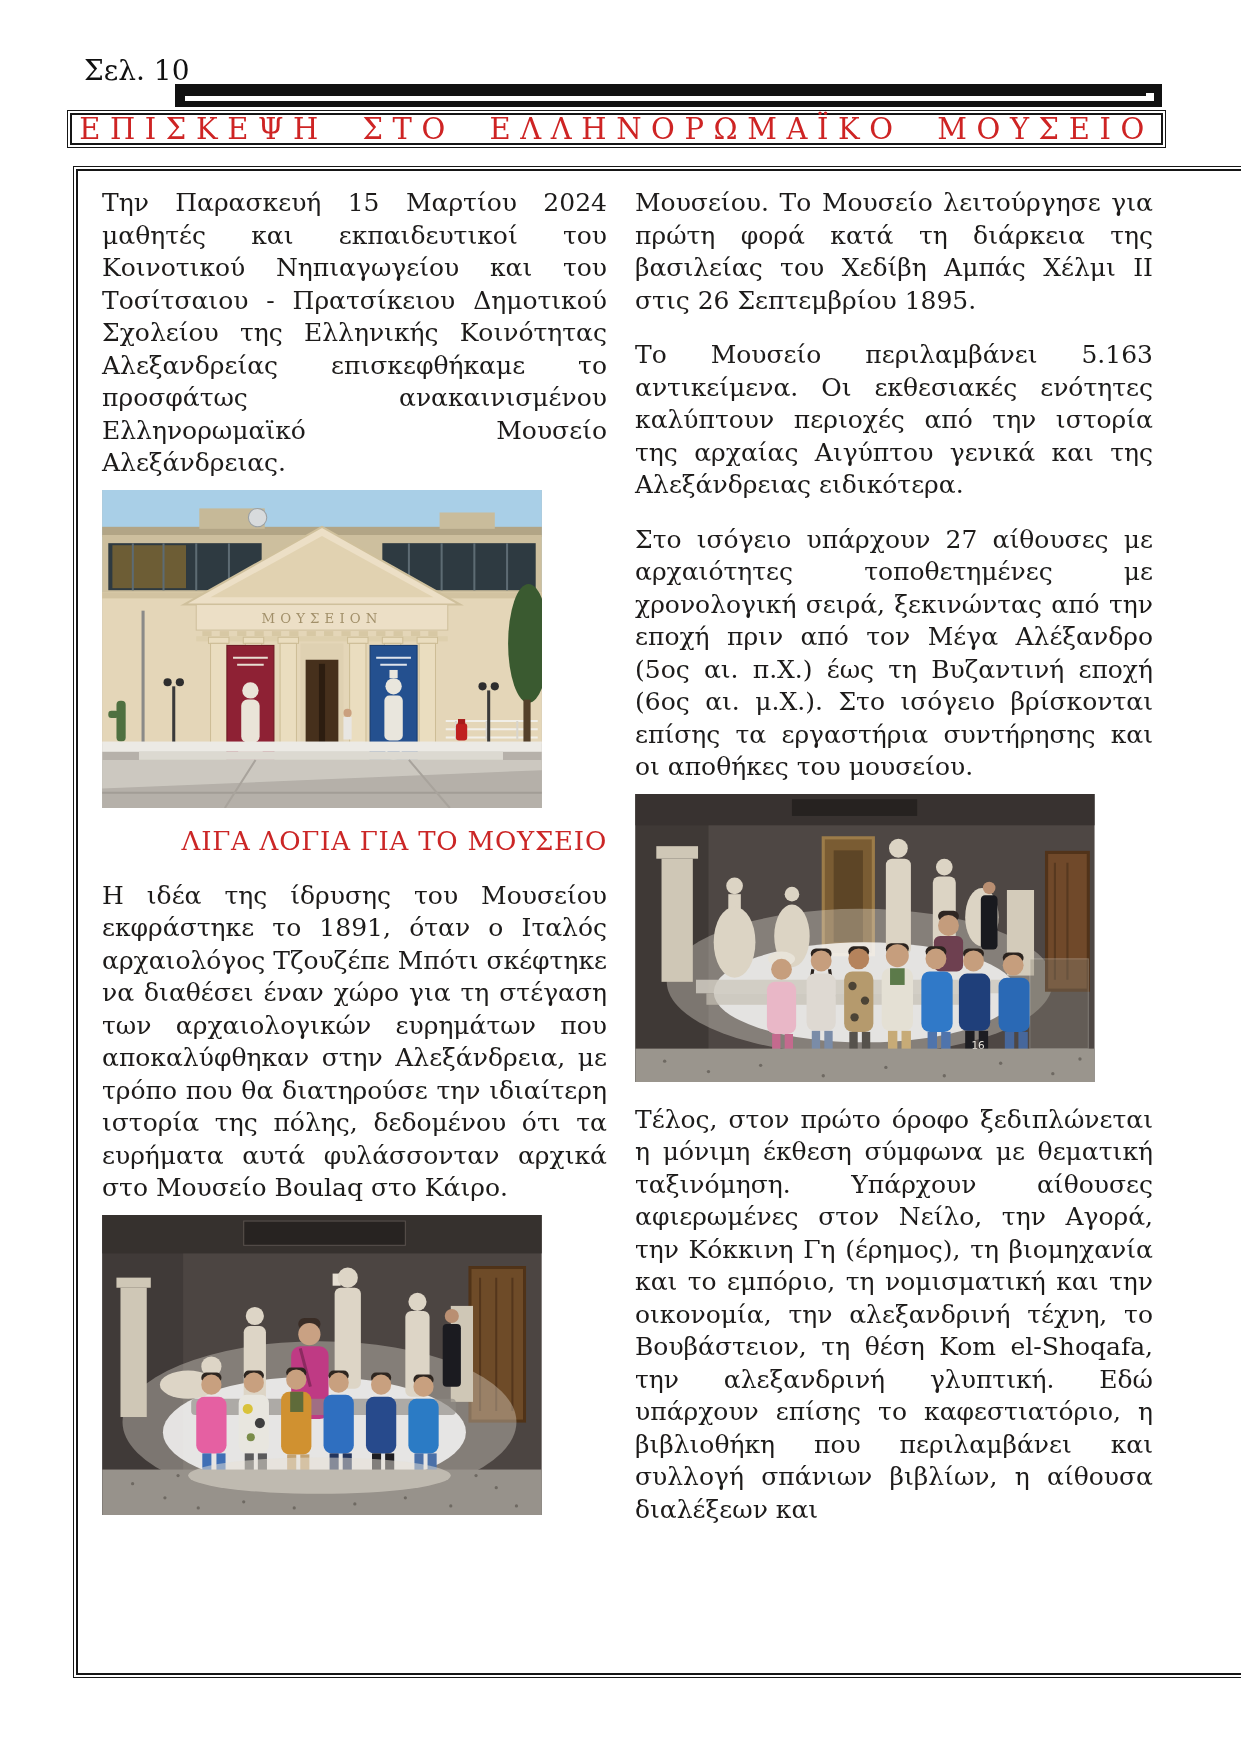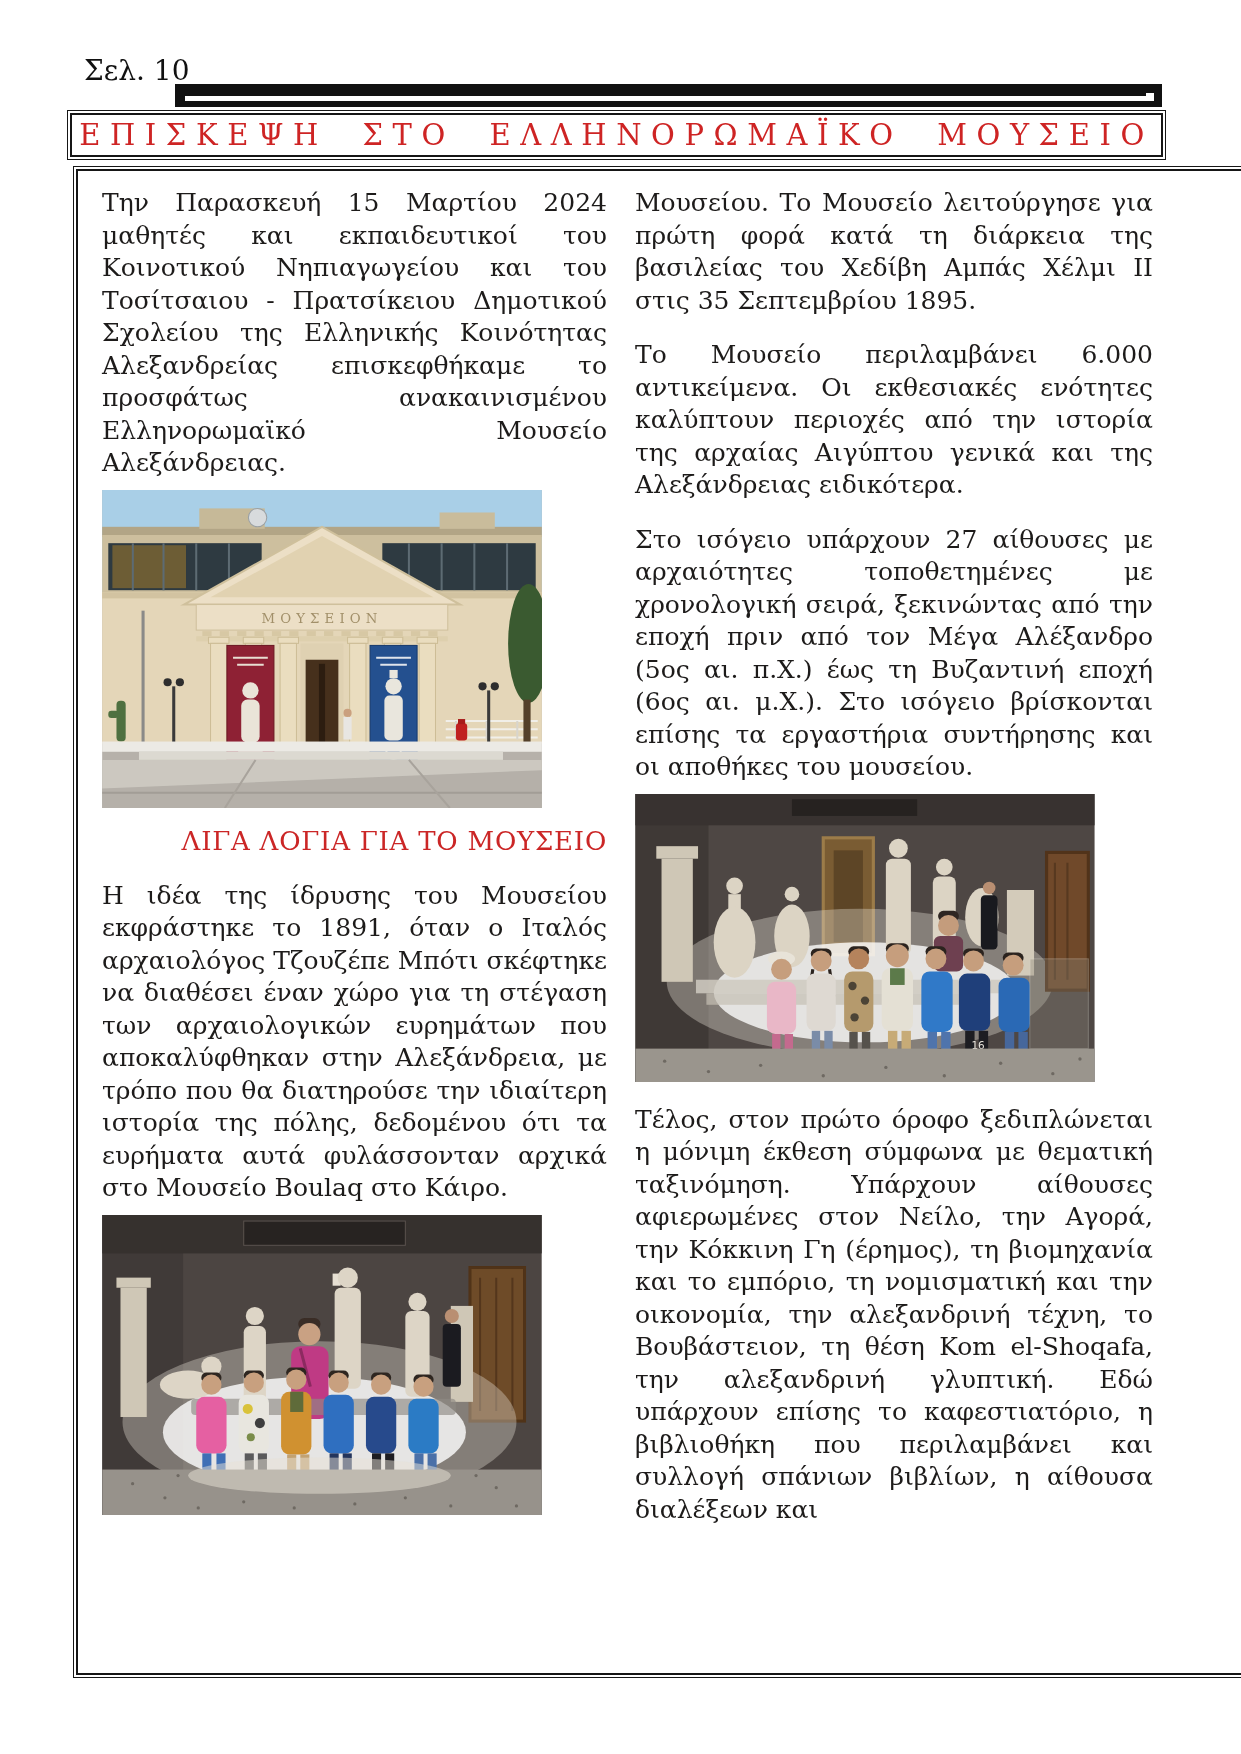--- a/index.html
+++ b/index.html
@@ -13,21 +13,21 @@
   .top-bar{
     position:absolute;left:175px;top:84px;width:987px;height:23px;background:#111;
   }
   .top-bar-stripe{
     position:absolute;left:10px;right:16px;top:12px;height:5px;background:#fff;
   }
   .top-bar-notch{
     position:absolute;right:8px;top:9px;width:8px;height:8px;background:#fff;
   }
   .title-box{
-    position:absolute;left:70px;top:113px;width:1093px;height:44px;
+    position:absolute;left:70px;top:113px;width:1093px;height:32px;
     border:2px solid #161616;outline:1px solid #161616;outline-offset:2px;
     display:flex;align-items:center;justify-content:center;background:#fff;
     box-sizing:border-box;
   }
   .title-box .title{
     color:#ce2424;font-size:29px;letter-spacing:0.33em;word-spacing:0.55em;white-space:nowrap;
   }
   .content-box{
     position:absolute;left:76px;top:169px;width:1213px;height:1506px;
     border:2px solid #161616;outline:1px solid #161616;outline-offset:2px;
@@ -296,22 +296,22 @@
                 <circle cx="75" cy="258" r="1.6"></circle>
                 <circle cx="370" cy="258" r="1.6"></circle>
             </g>
           </svg>
         </span>
 
       </div>
 
       <div class="col col-right">
 
-        <p class="first">Μουσείου. Το Μουσείο λειτούργησε για πρώτη φορά κατά τη διάρκεια της βασιλείας του Χεδίβη Αμπάς Χέλμι ΙΙ στις 35 Σεπτεμβρίου 1895.</p>
-        <p>Το Μουσείο περιλαμβάνει 6.000 αντικείμενα. Οι εκθεσιακές ενότητες καλύπτουν περιοχές από την ιστορία της αρχαίας Αιγύπτου γενικά και της Αλεξάνδρειας ειδικότερα.</p>
+        <p class="first">Μουσείου. Το Μουσείο λειτούργησε για πρώτη φορά κατά τη διάρκεια της βασιλείας του Χεδίβη Αμπάς Χέλμι ΙΙ στις 26 Σεπτεμβρίου 1895.</p>
+        <p>Το Μουσείο περιλαμβάνει 5.163 αντικείμενα. Οι εκθεσιακές ενότητες καλύπτουν περιοχές από την ιστορία της αρχαίας Αιγύπτου γενικά και της Αλεξάνδρειας ειδικότερα.</p>
         <p>Στο ισόγειο υπάρχουν 27 αίθουσες με αρχαιότητες τοποθετημένες με χρονολογική σειρά, ξεκινώντας από την εποχή πριν από τον Μέγα Αλέξανδρο (5ος αι. π.Χ.) έως τη Βυζαντινή εποχή (6ος αι. μ.Χ.). Στο ισόγειο βρίσκονται επίσης τα εργαστήρια συντήρησης και οι αποθήκες του μουσείου.</p>
 
         <span class="photo">
           <svg width="460" height="288" viewBox="0 0 440 276">
             <rect width="440" height="276" fill="#4e4744"></rect>
             <rect x="0" y="0" width="70" height="276" fill="#3f3936"></rect>
             <rect x="0" y="0" width="440" height="30" fill="#383230"></rect>
             <rect x="150" y="5" width="120" height="16" fill="#262220"></rect>
 
             <rect x="180" y="42" width="48" height="112" fill="#7a5c33" stroke="#9c7c49" stroke-width="3"></rect>

